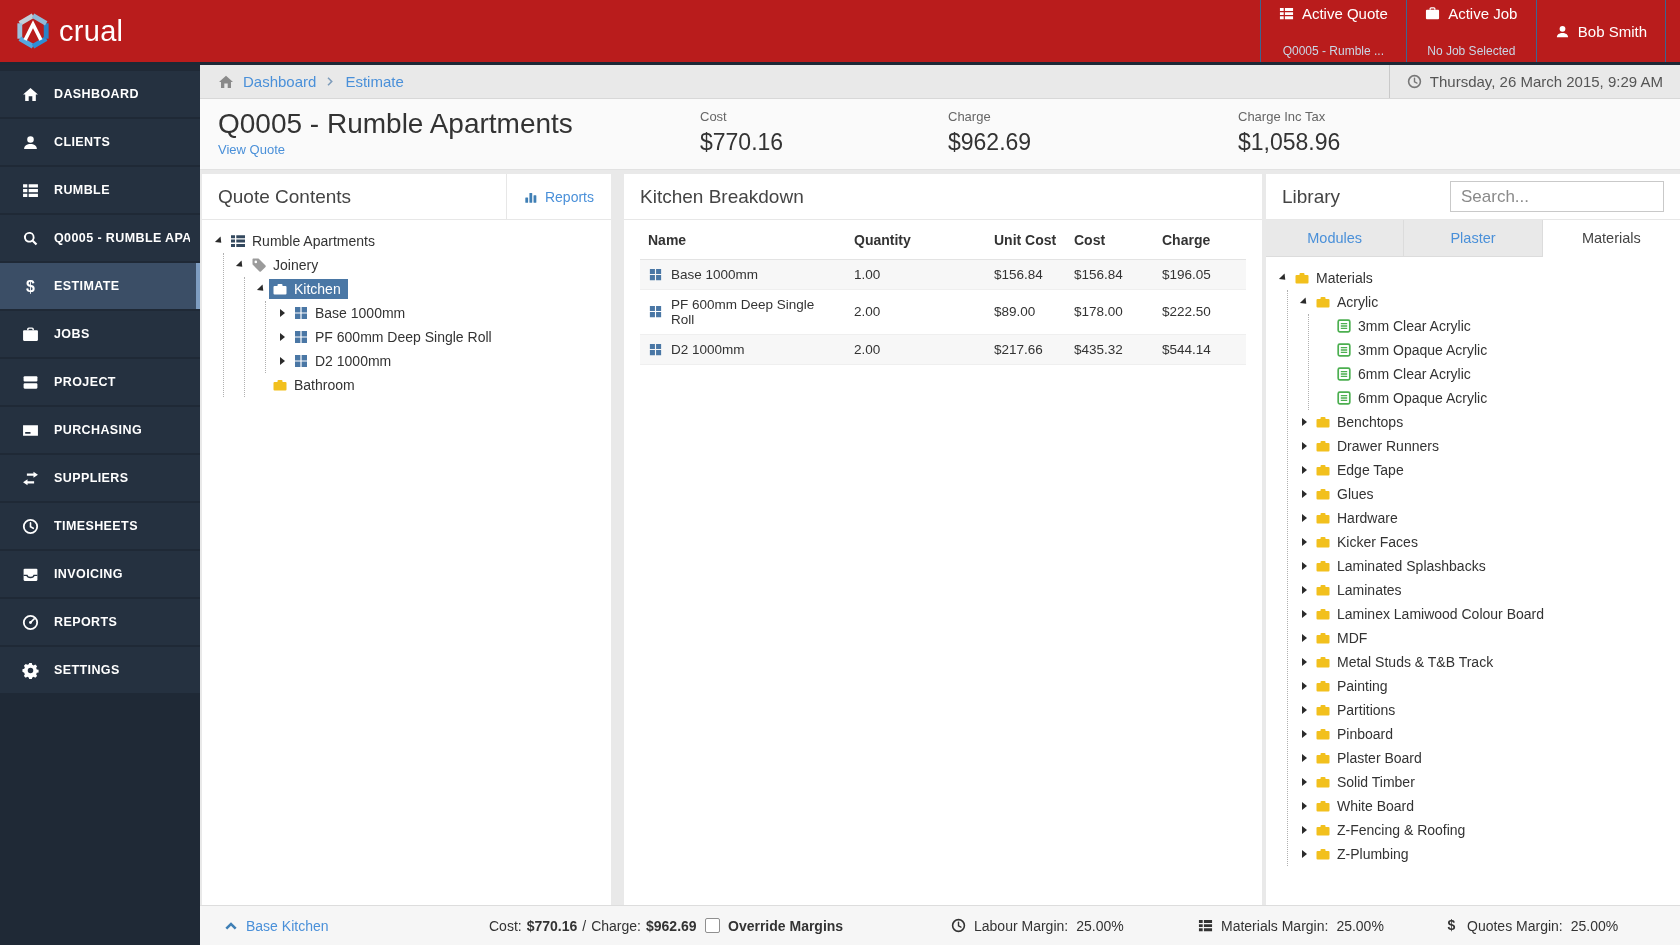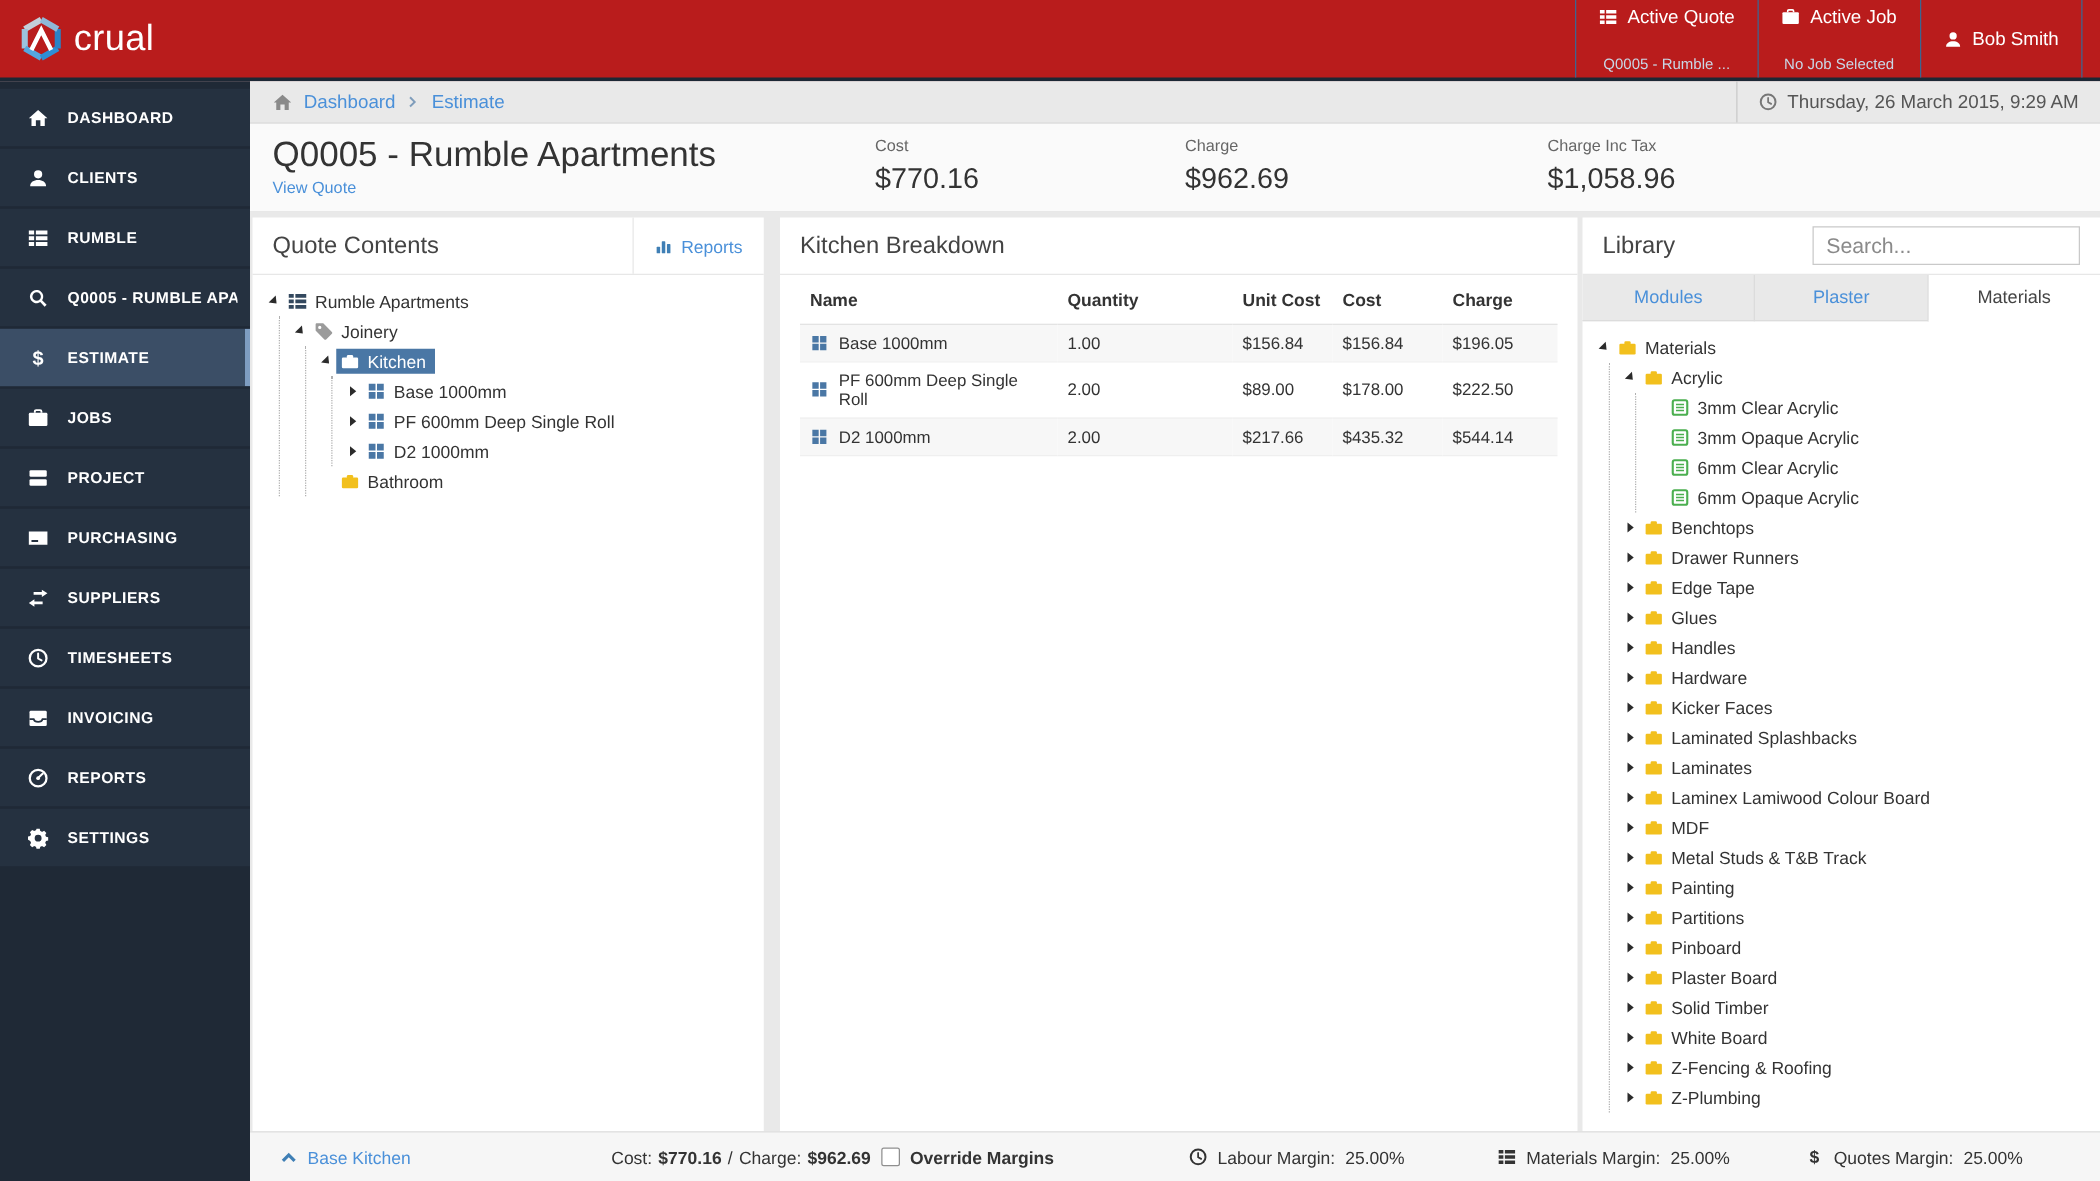--- a/index.html
+++ b/index.html
@@ -684,34 +684,20 @@
               <li>
                 <div class="tree-row">
                   <span class="expander closed"></span>
                   <span class="anchor">
                     <span class="tico ic-folder">
                       <svg viewBox="0 0 16 16" fill="currentColor">
                         <rect x="1.5" y="5" width="13" height="8.5" rx="1"></rect>
                         <rect x="5.5" y="3" width="5" height="3" rx="1"></rect>
                       </svg>
                     </span>
-                    <span class="tree-label">Handles</span>
-                  </span>
-                </div>
-              </li>
-              <li>
-                <div class="tree-row">
-                  <span class="expander closed"></span>
-                  <span class="anchor">
-                    <span class="tico ic-folder">
-                      <svg viewBox="0 0 16 16" fill="currentColor">
-                        <rect x="1.5" y="5" width="13" height="8.5" rx="1"></rect>
-                        <rect x="5.5" y="3" width="5" height="3" rx="1"></rect>
-                      </svg>
-                    </span>
                     <span class="tree-label">Hardware</span>
                   </span>
                 </div>
               </li>
               <li>
                 <div class="tree-row">
                   <span class="expander closed"></span>
                   <span class="anchor">
                     <span class="tico ic-folder">
                       <svg viewBox="0 0 16 16" fill="currentColor">

